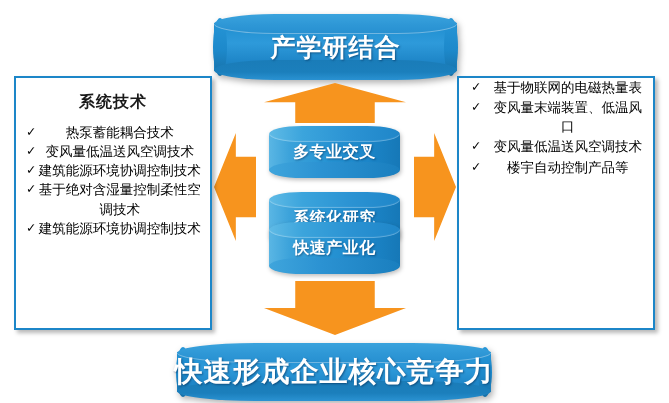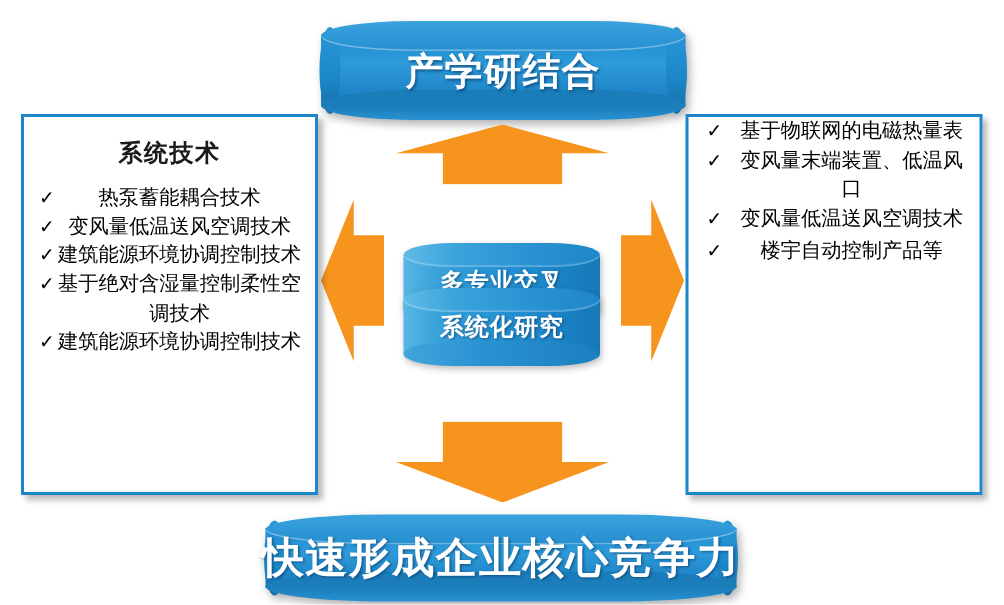--- a/index.html
+++ b/index.html
@@ -188,21 +188,21 @@
     display: flex;
     align-items: center;
     justify-content: center;
     color: #ffffff;
     font-weight: bold;
     font-size: 16px;
     letter-spacing: 0.5px;
     text-shadow: 1px 1px 2px rgba(0,40,80,0.5);
     white-space: nowrap;
   }
-  #stack-0 { top: 126px; height: 52px; filter: drop-shadow(1px 2px 2px rgba(0,0,0,0.26)); margin-top: 36px; }
+  #stack-0 { top: 126px; height: 52px; filter: drop-shadow(1px 2px 2px rgba(0,0,0,0.26)); }
   #stack-1 { top: 192px; height: 52px; filter: drop-shadow(1px 2px 2px rgba(0,0,0,0.26)); }
   #stack-2 { top: 222px; height: 52px; filter: drop-shadow(1px 2px 2px rgba(0,0,0,0.26)); }
 
   
   .arrow {
     position: absolute;
     background: #F7941E;
   }
   #arrow-up {
     left: 264px;
@@ -260,20 +260,26 @@
     <div class="sc-label">多专业交叉</div>
   </div>
 
   <div id="stack-1" class="stack-cyl">
     <div class="sc-body"></div>
     <div class="sc-bottom"></div>
     <div class="sc-top"></div>
     <div class="sc-label">系统化研究</div>
   </div>
 
+  <div id="stack-2" class="stack-cyl">
+    <div class="sc-body"></div>
+    <div class="sc-bottom"></div>
+    <div class="sc-top"></div>
+    <div class="sc-label">快速产业化</div>
+  </div>
 
   <div id="arrow-down" class="arrow"></div>
 
   <div id="panel-left" class="side-panel">
     <div class="panel-title">系统技术</div>
     <ul class="panel-list">
       <li>
         <span class="tick">✓</span>
         <span class="txt">热泵蓄能耦合技术</span>
       </li>

